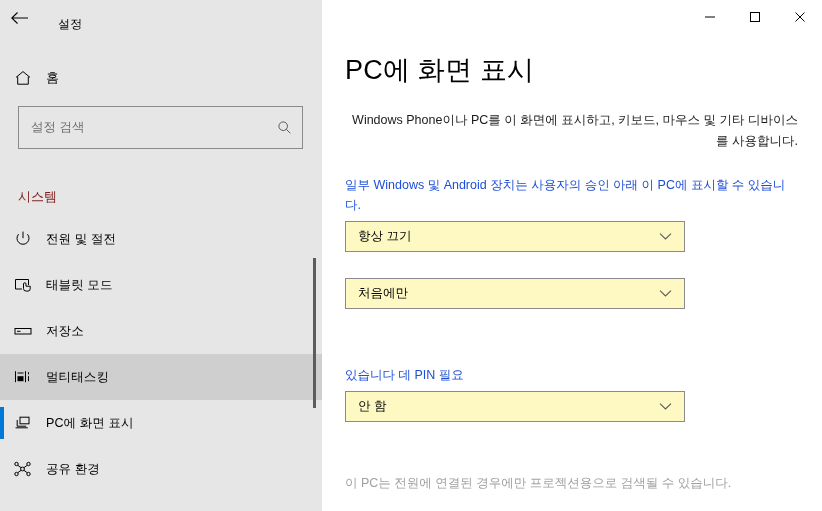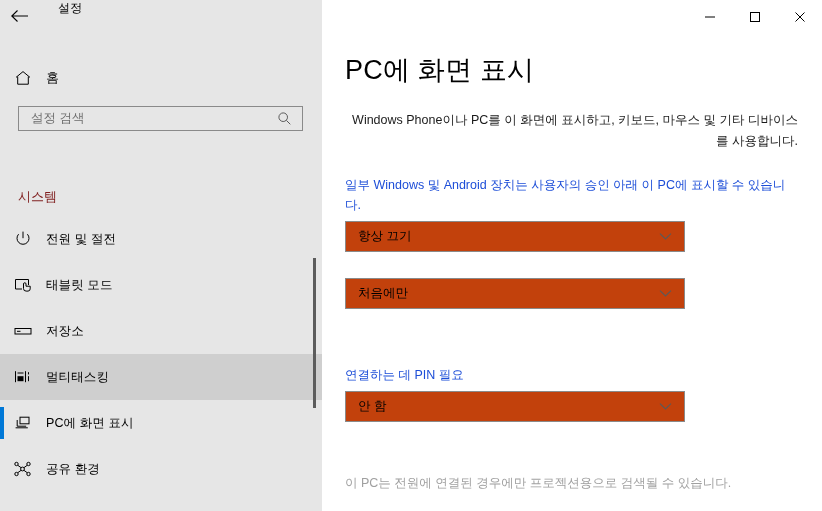--- a/index.html
+++ b/index.html
@@ -20,21 +20,21 @@
 
   
   .titlebar {
     position: absolute; left: 0; top: 0;
     width: 822px; height: 33px;
     background: #e6e6e6;
     display: flex; align-items: center;
   }
   .titlebar-left {
     width: 370px; height: 33px;
-    display: flex; align-items: flex-start;
+    display: flex; align-items: flex-end;
     background: #e6e6e6;
   }
   .titlebar-right {
     position: absolute; left: 322px; top: 0;
     width: 500px; height: 33px;
     background: #ffffff;
     display: flex; justify-content: flex-end; align-items: center;
   }
   .back-btn {
     width: 40px; height: 31px;
@@ -67,21 +67,21 @@
     display: flex; align-items: center;
     cursor: pointer;
   }
   .home-icon {
     width: 46px; display: flex; align-items: center; justify-content: center;
   }
   .home-label { font-size: 13px; color: #000; }
 
   .search-box {
     position: absolute; left: 18px; top: 73px;
-    width: 285px; height: 25px;
+    width: 285px; height: 43px;
     border: 1px solid #8a8a8a;
     background: #e6e6e6;
     display: flex; align-items: center;
     cursor: text;
   }
   .search-placeholder {
     font-size: 12.5px; color: #6d6d6d;
     margin-left: 12px; flex: 1;
   }
   .search-icon { margin-right: 10px; display: flex; align-items: center; }
@@ -138,21 +138,21 @@
   }
 
   .group { position: absolute; left: 23px; width: 453px; }
   .group-label {
     font-size: 12.5px; color: #1d4ed8; line-height: 20px;
     margin-bottom: 6px;
   }
   .dropdown {
     width: 340px; height: 31px;
     border: 1px solid #8a8a8a;
-    background: #c2410c;
+    background: #fef9c3;
     display: flex; align-items: center;
     cursor: pointer;
   }
   .dropdown-value {
     font-size: 12.5px; color: #000;
     margin-left: 12px; flex: 1;
   }
   .dropdown-chevron { margin-right: 12px; display: flex; align-items: center; }
 
   .footer-note {
@@ -314,21 +314,21 @@
         <span class="dropdown-value">처음에만</span>
         <span class="dropdown-chevron">
           <svg width="13" height="9" viewBox="0 0 13 9">
             <path d="M1 1.6 L6.5 7 L12 1.6" fill="none" stroke="#5a5a5a" stroke-width="1.1"></path>
           </svg>
         </span>
       </div>
     </div>
 
     <div class="group" style="top:332px;">
-      <div class="group-label">연결하는 데 PIN 필요</div>
+      <div class="group-label">있습니다 데 PIN 필요</div>
       <div class="dropdown">
         <span class="dropdown-value">안 함</span>
         <span class="dropdown-chevron">
           <svg width="13" height="9" viewBox="0 0 13 9">
             <path d="M1 1.6 L6.5 7 L12 1.6" fill="none" stroke="#5a5a5a" stroke-width="1.1"></path>
           </svg>
         </span>
       </div>
     </div>
 

